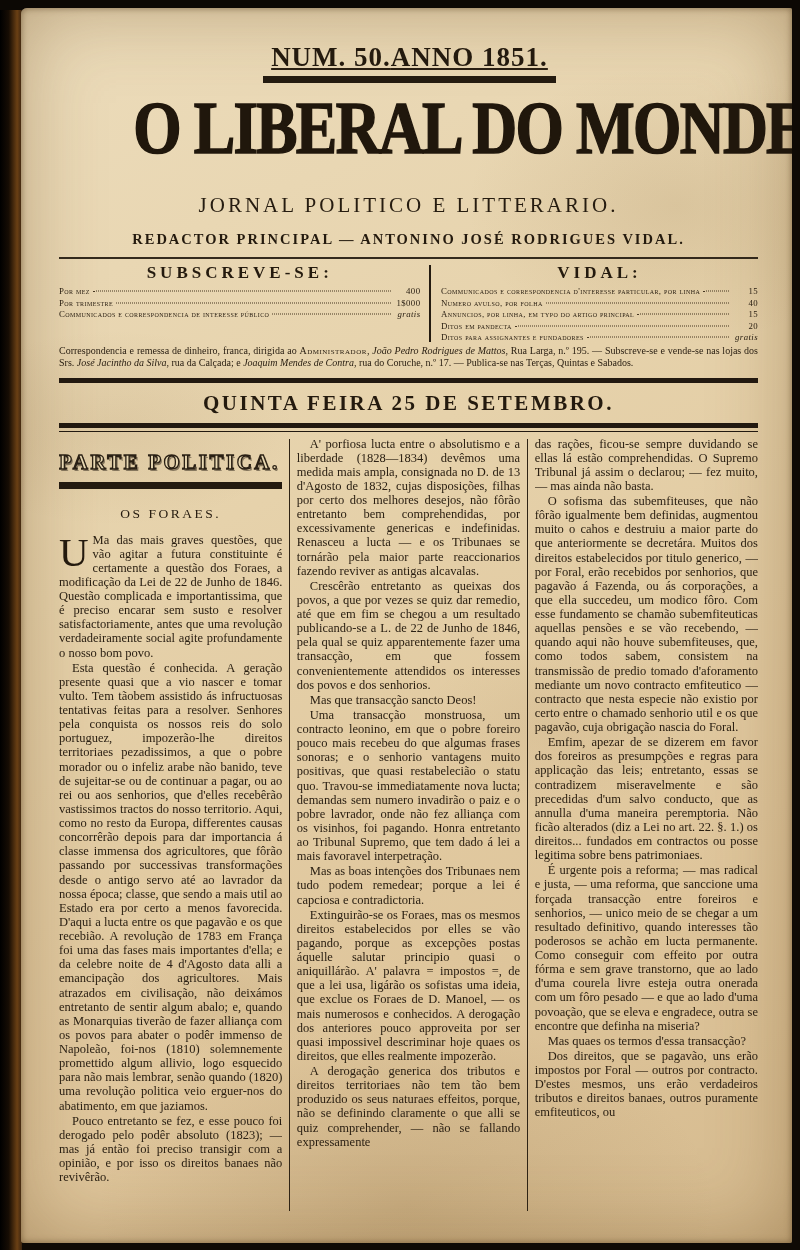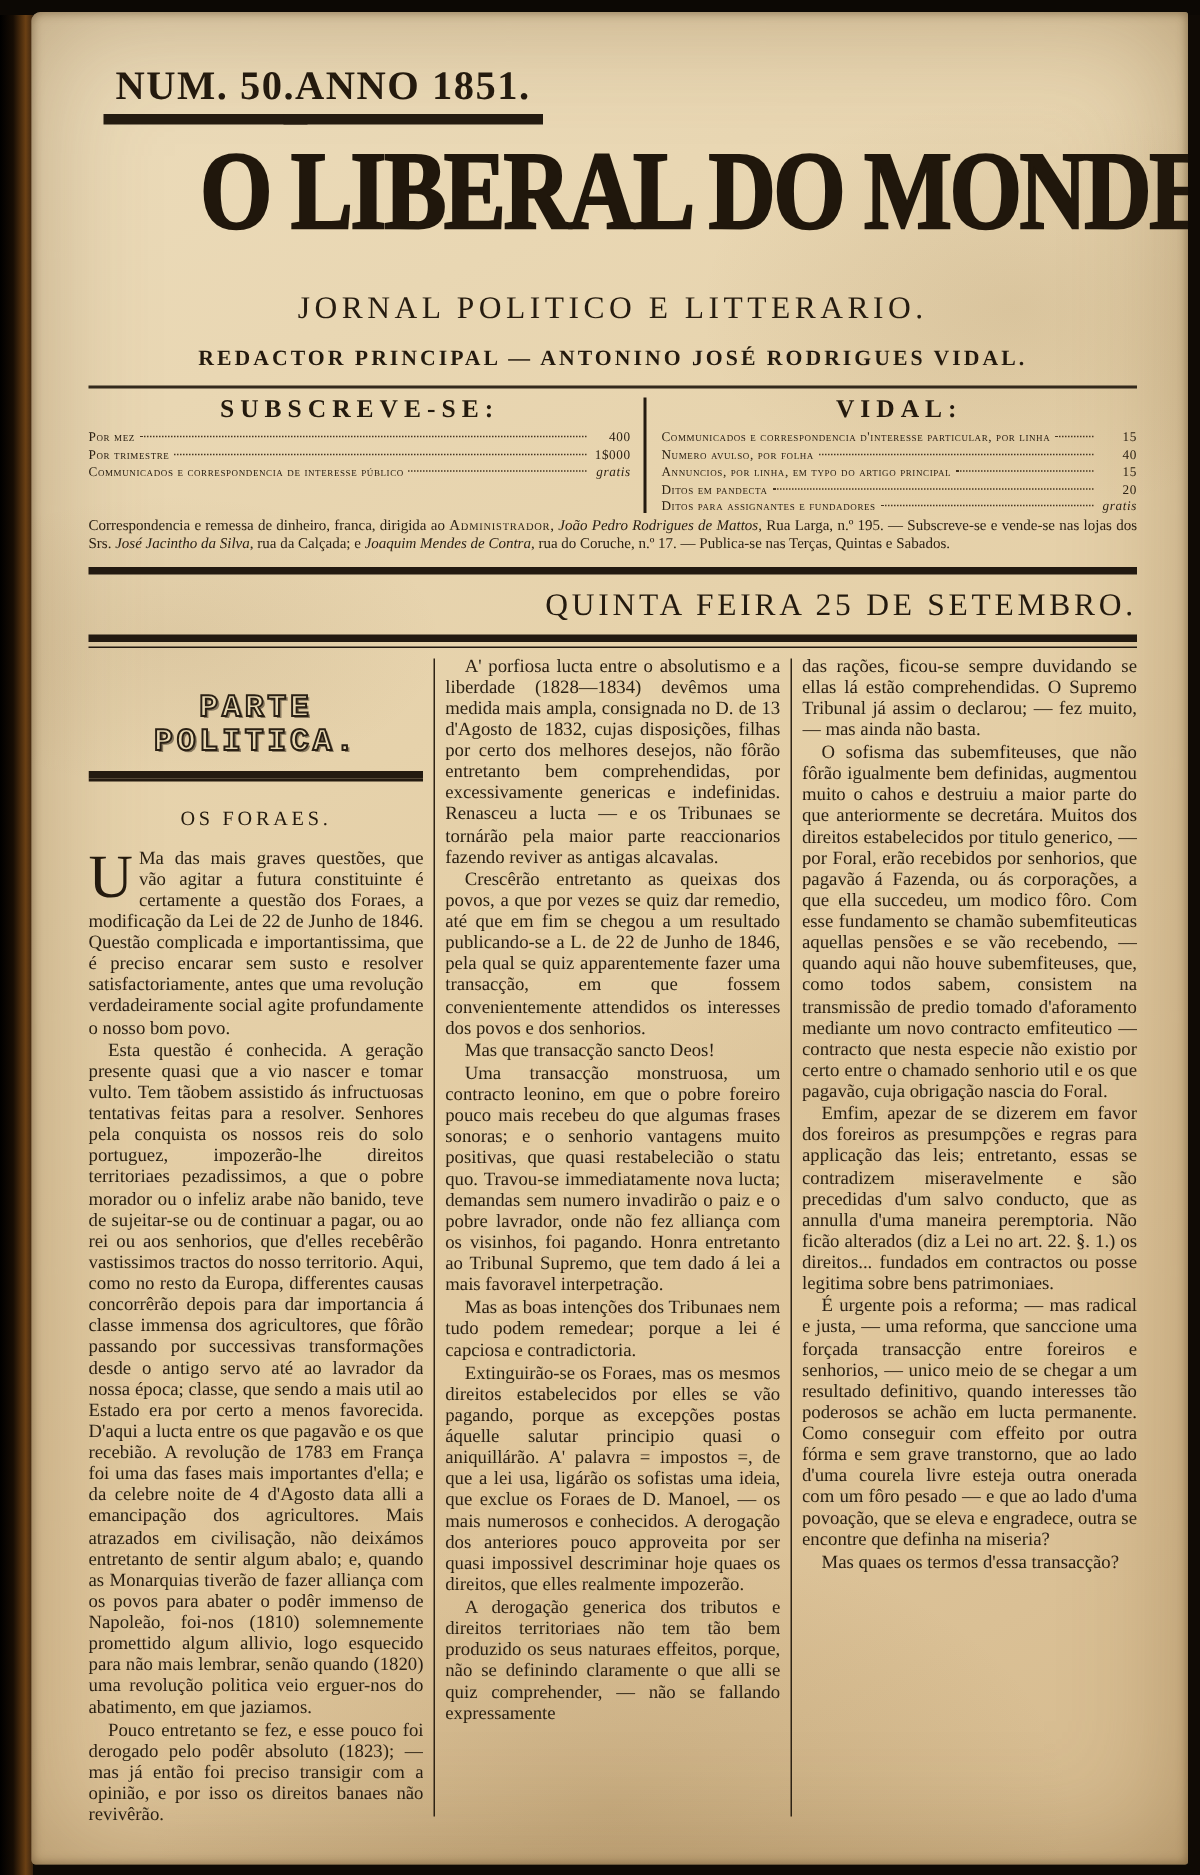--- a/index.html
+++ b/index.html
@@ -18,21 +18,21 @@
     background:
       radial-gradient(260px 140px at 12% 34%, rgba(125,92,45,.10), transparent 70%),
       radial-gradient(300px 200px at 85% 16%, rgba(125,92,45,.13), transparent 70%),
       radial-gradient(430px 260px at 50% 97%, rgba(118,84,38,.18), transparent 72%),
       radial-gradient(200px 120px at 70% 58%, rgba(125,92,45,.08), transparent 70%),
       radial-gradient(160px 90px at 28% 80%, rgba(125,92,45,.09), transparent 70%); }
 
   .inner { position:absolute; left:38px; right:34px; top:34px; color:#2b2013; }
 
   
-  .hdr-row { display:flex; justify-content:flex-start; align-items:flex-start; padding:0 16px 0 18px; }
+  .hdr-row { display:flex; justify-content:center; align-items:flex-start; padding:0 16px 0 18px;text-decoration:underline; }
   .hdr-block { display:inline-block; }
   .hdr-text { font-size:27px; font-weight:bold; letter-spacing:1px; color:#241a0e; }
   .hdr-rule { height:3px; border-top:6px solid #241b10; border-bottom:1.8px solid #241b10; margin:3px -8px 0; }
 
   
   .masthead { text-align:center; margin-top:2px; height:96px; }
   .masthead-inner { display:inline-block; white-space:nowrap; font-weight:bold;
     font-size:74px; line-height:1.18; letter-spacing:-2px; color:#20170c;
     transform:scaleX(.84); transform-origin:center; -webkit-text-stroke:1.6px #20170c; }
 
@@ -54,30 +54,30 @@
   .val.it { font-style:italic; }
 
   .admin-note { margin-top:1px; font-size:10px; line-height:12.8px; text-align:justify; color:#2b2013; }
   .admin-note .italic { font-style:italic; }
   .admin-note .smallcaps { font-variant:small-caps; letter-spacing:.5px; }
 
   
   .date-band { margin-top:8px; }
   .dr-thick { border-top:5.5px solid #221910; }
   .dr-thin  { border-top:1.6px solid #221910; margin-top:2.5px; }
-  .date-text { text-align:right; font-size:21px; font-weight:normal; letter-spacing:2.5px; padding:8px 0 7px; color:#241a0e; }
+  .date-text { text-align:center; font-size:21px; font-weight:bold; letter-spacing:2.5px; padding:8px 0 7px; color:#241a0e; }
 
   
   .cols { display:flex; margin-top:5px; height:800px; }
   .col { flex:1; overflow:hidden; }
   .col-vr { width:1.5px; background:#2e2314; margin:2px 6.5px 0; height:772px; }
 
-  .section-title { text-align:center; font-weight:bold; font-size:21px; letter-spacing:2.5px;
-    margin-top:24px; color:#e8d8b2; -webkit-text-stroke:1.3px #2a2014;
-    text-shadow:1.6px 1.6px 0 rgba(42,32,20,.5); font-family:Liberation Mono, monospace; }
+  .section-title { font-weight:bold; font-size:21px; letter-spacing:2.5px;
+    margin-top:13px; color:#e8d8b2; -webkit-text-stroke:1.3px #2a2014;
+    text-shadow:1.6px 1.6px 0 rgba(42,32,20,.5); font-family:Liberation Serif, serif; }
   .section-rule { height:2px; border-top:5px solid #241b10; border-bottom:2px solid #241b10; margin-top:7px; }
   .article-title { text-align:center; font-weight:normal; font-size:13.5px; letter-spacing:2.5px; margin:17px 0 11px; color:#241a0e; }
 
   .par { font-size:12.5px; line-height:1.13; text-align:justify; text-indent:13px; margin-bottom:1px; color:#2b2013; }
   .par.flush { text-indent:0; }
   .dropcap { float:left; font-size:41px; line-height:.8; padding:3px 4px 0 0; font-weight:normal; color:#241a0e; }
 </style>
 </head>
 <body>
 
@@ -191,17 +191,18 @@
       </div>
 
       <div class="col-vr"></div>
 
       <div class="col">
         <p class="par flush">das rações, ficou-se sempre duvidando se ellas lá estão comprehendidas. O Supremo Tribunal já assim o declarou; — fez muito, — mas ainda não basta.</p>
         <p class="par">O sofisma das subemfiteuses, que não fôrão igualmente bem definidas, augmentou muito o cahos e destruiu a maior parte do que anteriormente se decretára. Muitos dos direitos estabelecidos por titulo generico, — por Foral, erão recebidos por senhorios, que pagavão á Fazenda, ou ás corporações, a que ella succedeu, um modico fôro. Com esse fundamento se chamão subemfiteuticas aquellas pensões e se vão recebendo, — quando aqui não houve subemfiteuses, que, como todos sabem, consistem na transmissão de predio tomado d'aforamento mediante um novo contracto emfiteutico — contracto que nesta especie não existio por certo entre o chamado senhorio util e os que pagavão, cuja obrigação nascia do Foral.</p>
         <p class="par">Emfim, apezar de se dizerem em favor dos foreiros as presumpções e regras para applicação das leis; entretanto, essas se contradizem miseravelmente e são precedidas d'um salvo conducto, que as annulla d'uma maneira peremptoria. Não ficão alterados (diz a Lei no art. 22. §. 1.) os direitos... fundados em contractos ou posse legitima sobre bens patrimoniaes.</p>
         <p class="par">É urgente pois a reforma; — mas radical e justa, — uma reforma, que sanccione uma forçada transacção entre foreiros e senhorios, — unico meio de se chegar a um resultado definitivo, quando interesses tão poderosos se achão em lucta permanente. Como conseguir com effeito por outra fórma e sem grave transtorno, que ao lado d'uma courela livre esteja outra onerada com um fôro pesado — e que ao lado d'uma povoação, que se eleva e engradece, outra se encontre que definha na miseria?</p>
         <p class="par">Mas quaes os termos d'essa transacção?</p>
+        <p class="par">Dos direitos, que se pagavão, uns erão impostos por Foral — outros por contracto. D'estes mesmos, uns erão verdadeiros tributos e direitos banaes, outros puramente emfiteuticos, ou</p>
       </div>
 
     </div>
   </div>
 </div>
 
 </body></html>

